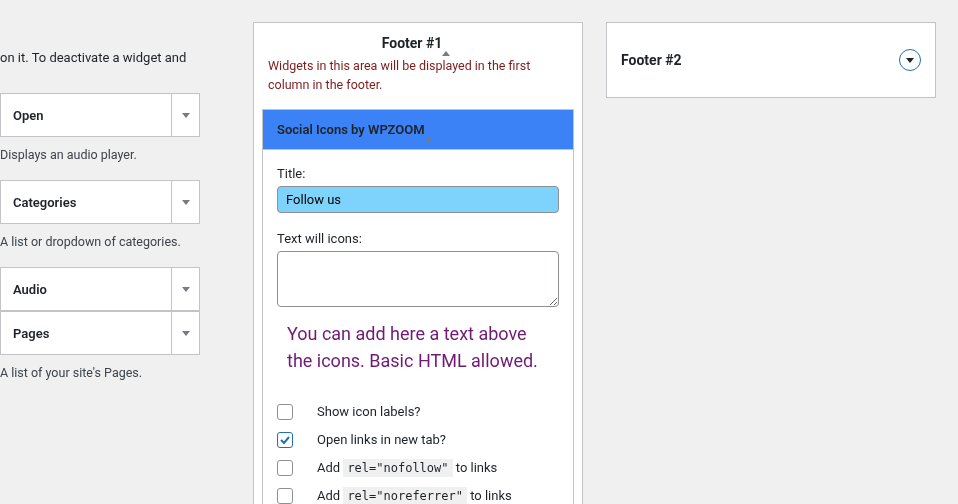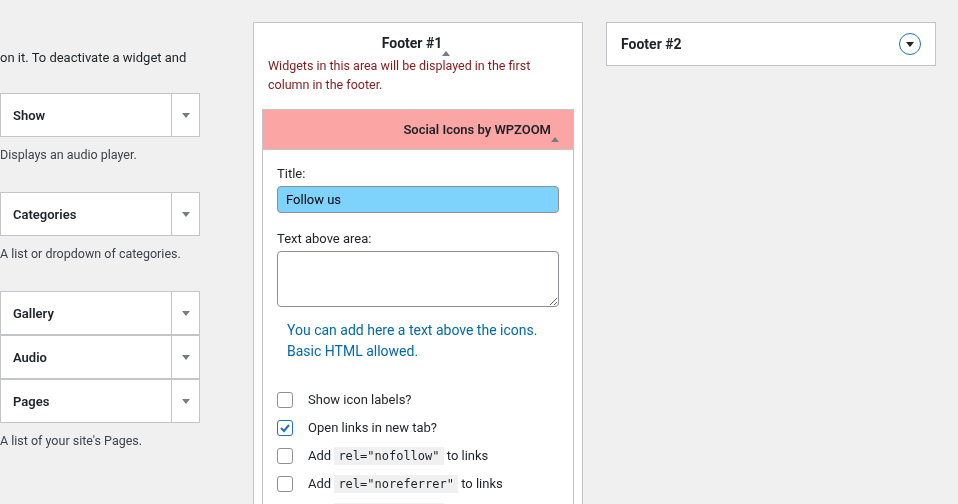--- a/index.html
+++ b/index.html
@@ -52,21 +52,21 @@
   justify-content: center;
   position: absolute;
   right: 0;
   top: 0;
   bottom: 0;
   height: 100%;
 }
 .desc {
   font-size: 12.5px;
   color: #3c434a;
-  padding: 10px 0 30px 0;
+  padding: 10px 0 18px 0;
 }
 .col-mid {
   width: 330px;
   margin-left: 53px;
   padding-top: 22px;
 }
 .sidebar-box {
   background: #fff;
   border: 1px solid #c3c4c7;
 }
@@ -86,26 +86,26 @@
   padding: 0 14px 14px 14px;
   line-height: 1.5;
 }
 .widget-wrap {
   padding: 0 8px 8px 8px;
 }
 .widget-item {
   border: 1px solid #c3c4c7;
 }
 .widget-head {
-  background: #fca5a5;
+  background: #3b82f6;
   border-bottom: 1px solid #c3c4c7;
   padding: 12px 14px;
   display: flex;
   align-items: center;
-  justify-content: flex-end;
+  justify-content: flex-start;
 }
 .widget-head span {
   font-weight: 600;
   font-size: 13px;
 }
 .widget-body {
   padding: 16px 14px 10px 14px;
 }
 .field-label {
   font-size: 13px;
@@ -127,28 +127,28 @@
   border: 1px solid #8c8f94;
   border-radius: 4px;
   padding: 5px 8px;
   font-size: 13px;
   font-family: inherit;
   background: #fff;
   height: 56px;
   resize: vertical;
 }
 .field-help {
-  font-size: 14px;
-  color: #0369a1;
+  font-size: 18px;
+  color: #701a75;
   padding: 10px 10px 8px 10px;
   line-height: 1.5;
 }
 .checkbox-row {
   display: flex;
-  gap: 15px;
+  gap: 24px;
   margin-top: 12px;
 }
 .chk {
   width: 16px;
   height: 16px;
   border: 1px solid #8c8f94;
   border-radius: 3px;
   background: #fff;
   display: inline-flex;
   align-items: center;
@@ -176,21 +176,21 @@
 }
 .spacer-top { height: 10px; }
 .col-right {
   width: 330px;
   margin-left: 23px;
   padding-top: 22px;
 }
 .sidebar-box-closed {
   background: #fff;
   border: 1px solid #c3c4c7;
-  padding: 10px 14px;
+  padding: 26px 14px;
   display: flex;
   align-items: center;
   justify-content: space-between;
 }
 .sidebar-box-closed h3 {
   font-size: 14px;
   font-weight: 700;
 }
 .circle-toggle {
   width: 22px;
@@ -223,41 +223,35 @@
 </style>
 </head>
 <body>
 
 <div class="layout">
 
   <div class="col-left">
     <div class="help-text">on it. To deactivate a widget and</div>
 
     <div class="available-widget">
-      <span class="title">Show</span>
+      <span class="title">Open</span>
       <span class="expander">
           <span class="tri-down-sm"></span>
         </span>
     </div>
     <div class="desc">Displays an audio player.</div>
 
     <div class="available-widget">
       <span class="title">Categories</span>
       <span class="expander">
           <span class="tri-down-sm"></span>
         </span>
     </div>
     <div class="desc">A list or dropdown of categories.</div>
 
-    <div class="available-widget">
-      <span class="title">Gallery</span>
-      <span class="expander">
-          <span class="tri-down-sm"></span>
-        </span>
-    </div>
 
     <div class="available-widget">
       <span class="title">Audio</span>
       <span class="expander">
           <span class="tri-down-sm"></span>
         </span>
     </div>
 
     <div class="available-widget">
       <span class="title">Pages</span>
@@ -282,21 +276,21 @@
           <div class="widget-head">
             <span>Social Icons by WPZOOM</span>
             <span><span class="tri-up"></span></span>
           </div>
           <div class="widget-body">
 
             <label class="field-label">Title:</label>
             <input type="text" class="text-input" value="Follow us" style="">
 
             <div class="mt18"></div>
-            <label class="field-label">Text above area:</label>
+            <label class="field-label">Text will icons:</label>
             <textarea class="textarea-input" style=""></textarea>
 
             <div class="field-help">You can add here a text above the icons. Basic HTML allowed.</div>
 
             <div class="spacer-top"></div>
 
             <div class="checkbox-row">
               <span class="chk">
                 
               </span>

